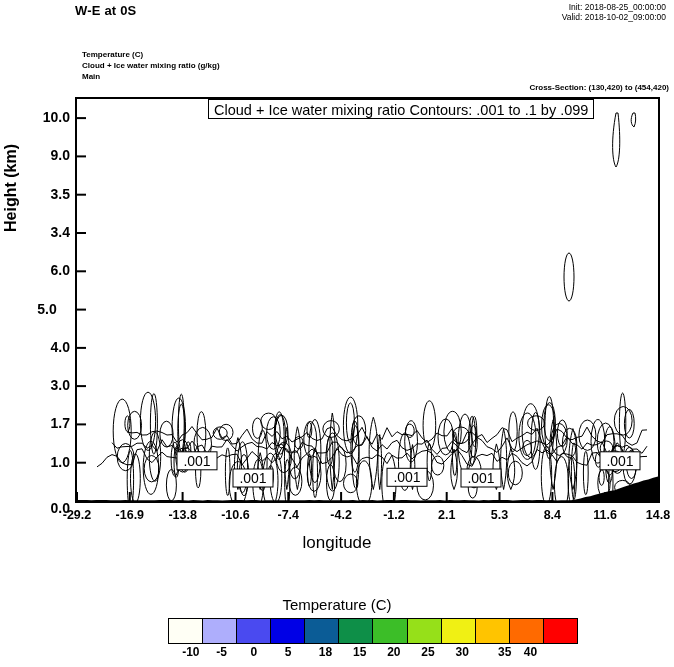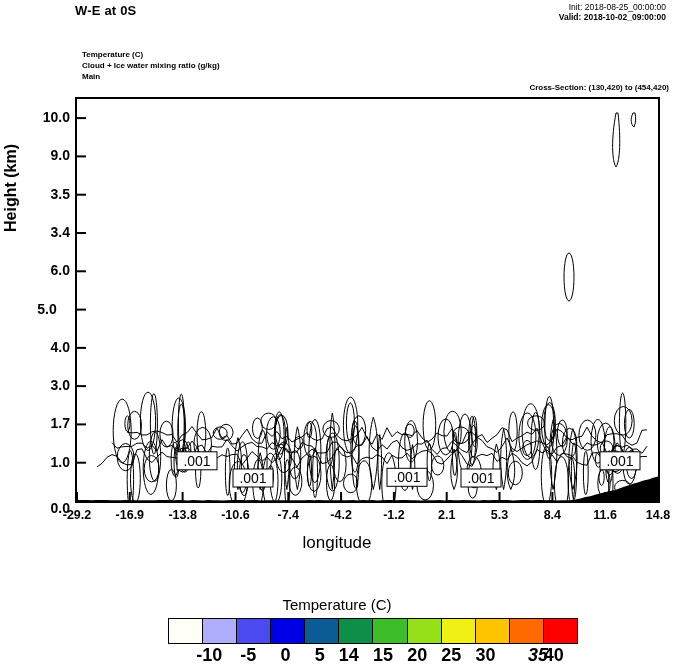--- a/index.html
+++ b/index.html
@@ -7,21 +7,21 @@
     width:674px;height:667px;
     background:#ffffff;
     font-family:"Liberation Sans", sans-serif;
     color:#000;
     overflow:hidden;
     position:relative;
   }
   .abs{position:absolute;}
   #title-main{left:75px;top:3px;font-size:13px;font-weight:bold;letter-spacing:.2px;}
   #init-line{right:8px;top:2px;font-size:8.5px;font-weight:normal;text-align:right;}
-  #valid-line{right:8px;top:12px;font-size:8.5px;font-weight:bold;text-align:right;}
+  #valid-line{right:8px;top:12px;font-size:8.5px;font-weight:normal;text-align:right;}
   #varblock{left:82px;top:49px;font-size:8px;font-weight:bold;line-height:11px;}
   #xsection{right:5px;top:83px;font-size:8px;font-weight:bold;text-align:right;}
 
   #plotframe{left:75px;top:97px;width:585px;height:406px;border:2px solid #000;box-sizing:border-box;background:#fff;}
   #plotsvg{position:absolute;left:0;top:0;}
 
   #contour-title{
     position:absolute;left:131px;top:0px;height:20px;
     border:1.5px solid #000;background:#fff;
     font-size:14.5px;line-height:20px;
@@ -37,21 +37,21 @@
   }
   #xlabels{left:75px;top:508px;width:585px;height:18px;}
   .xlab{position:absolute;top:0;font-size:12.5px;font-weight:bold;text-align:center;width:46px;}
   #xtitle{left:0;top:533px;width:674px;text-align:center;font-size:17px;}
 
   #cbar-title{left:0;top:596px;width:674px;text-align:center;font-size:15px;}
   #cbar{left:168px;top:618px;width:410px;height:26px;border:1.5px solid #000;box-sizing:border-box;display:flex;}
   #cbar div{flex:1 1 0;height:100%;border-right:1px solid #000;box-sizing:border-box;}
   #cbar div:last-child{border-right:none;}
   #cbar-labels{left:168px;top:645px;width:410px;height:20px;}
-  .cblab{position:absolute;top:0;font-size:18px;font-weight:bold;text-align:right;width:40px;}
+  .cblab{position:absolute;top:0;font-size:12px;font-weight:bold;text-align:left;width:40px;}
 </style>
 </head>
 <body>
 
 <div class="abs" id="title-main">W-E at 0S</div>
 <div class="abs" id="init-line">Init: 2018-08-25_00:00:00</div>
 <div class="abs" id="valid-line">Valid: 2018-10-02_09:00:00</div>
 
 <div class="abs" id="varblock">
   <div>Temperature  (C)</div>
@@ -258,20 +258,21 @@
         <line y1="402" y2="393" x1="211.3" x2="211.3"></line>
         <line y1="402" y2="393" x1="264.1" x2="264.1"></line>
         <line y1="402" y2="393" x1="316.9" x2="316.9"></line>
         <line y1="402" y2="393" x1="369.7" x2="369.7"></line>
         <line y1="402" y2="393" x1="422.5" x2="422.5"></line>
         <line y1="402" y2="393" x1="475.4" x2="475.4"></line>
         <line y1="402" y2="393" x1="528.2" x2="528.2"></line>
         <line y1="402" y2="393" x1="581.0" x2="581.0"></line>
       </g>
     </svg>
+  <div id="contour-title">Cloud + Ice water mixing ratio Contours: .001 to .1 by .099</div>
 </div>
 
 <div class="abs" id="xlabels">
     <div class="xlab" style="left: -21px;">-29.2</div>
     <div class="xlab" style="left: 31.8182px;">-16.9</div>
     <div class="xlab" style="left: 84.6364px;">-13.8</div>
     <div class="xlab" style="left: 137.455px;">-10.6</div>
     <div class="xlab" style="left: 190.273px;">-7.4</div>
     <div class="xlab" style="left: 243.091px;">-4.2</div>
     <div class="xlab" style="left: 295.909px;">-1.2</div>
@@ -296,20 +297,20 @@
     <div style="background: rgb(240, 240, 20);"></div>
     <div style="background: rgb(255, 196, 0);"></div>
     <div style="background: rgb(255, 106, 0);"></div>
     <div style="background: rgb(255, 0, 0);"></div>
   </div>
 <div class="abs" id="cbar-labels">
     <div class="cblab" style="left: 14.1667px;">-10</div>
     <div class="cblab" style="left: 48.3333px;">-5</div>
     <div class="cblab" style="left: 82.5px;">0</div>
     <div class="cblab" style="left: 116.667px;">5</div>
-    <div class="cblab" style="left: 150.833px;">14</div>
+    <div class="cblab" style="left: 150.833px;">18</div>
     <div class="cblab" style="left: 185px;">15</div>
     <div class="cblab" style="left: 219.167px;">20</div>
     <div class="cblab" style="left: 253.333px;">25</div>
     <div class="cblab" style="left: 287.5px;">30</div>
-    <div class="cblab" style="left: 340px; font-style: italic;">35</div>
+    <div class="cblab" style="left: 330px;">35</div>
     <div class="cblab" style="left: 355.833px;">40</div>
   </div>
 
 </body></html>

